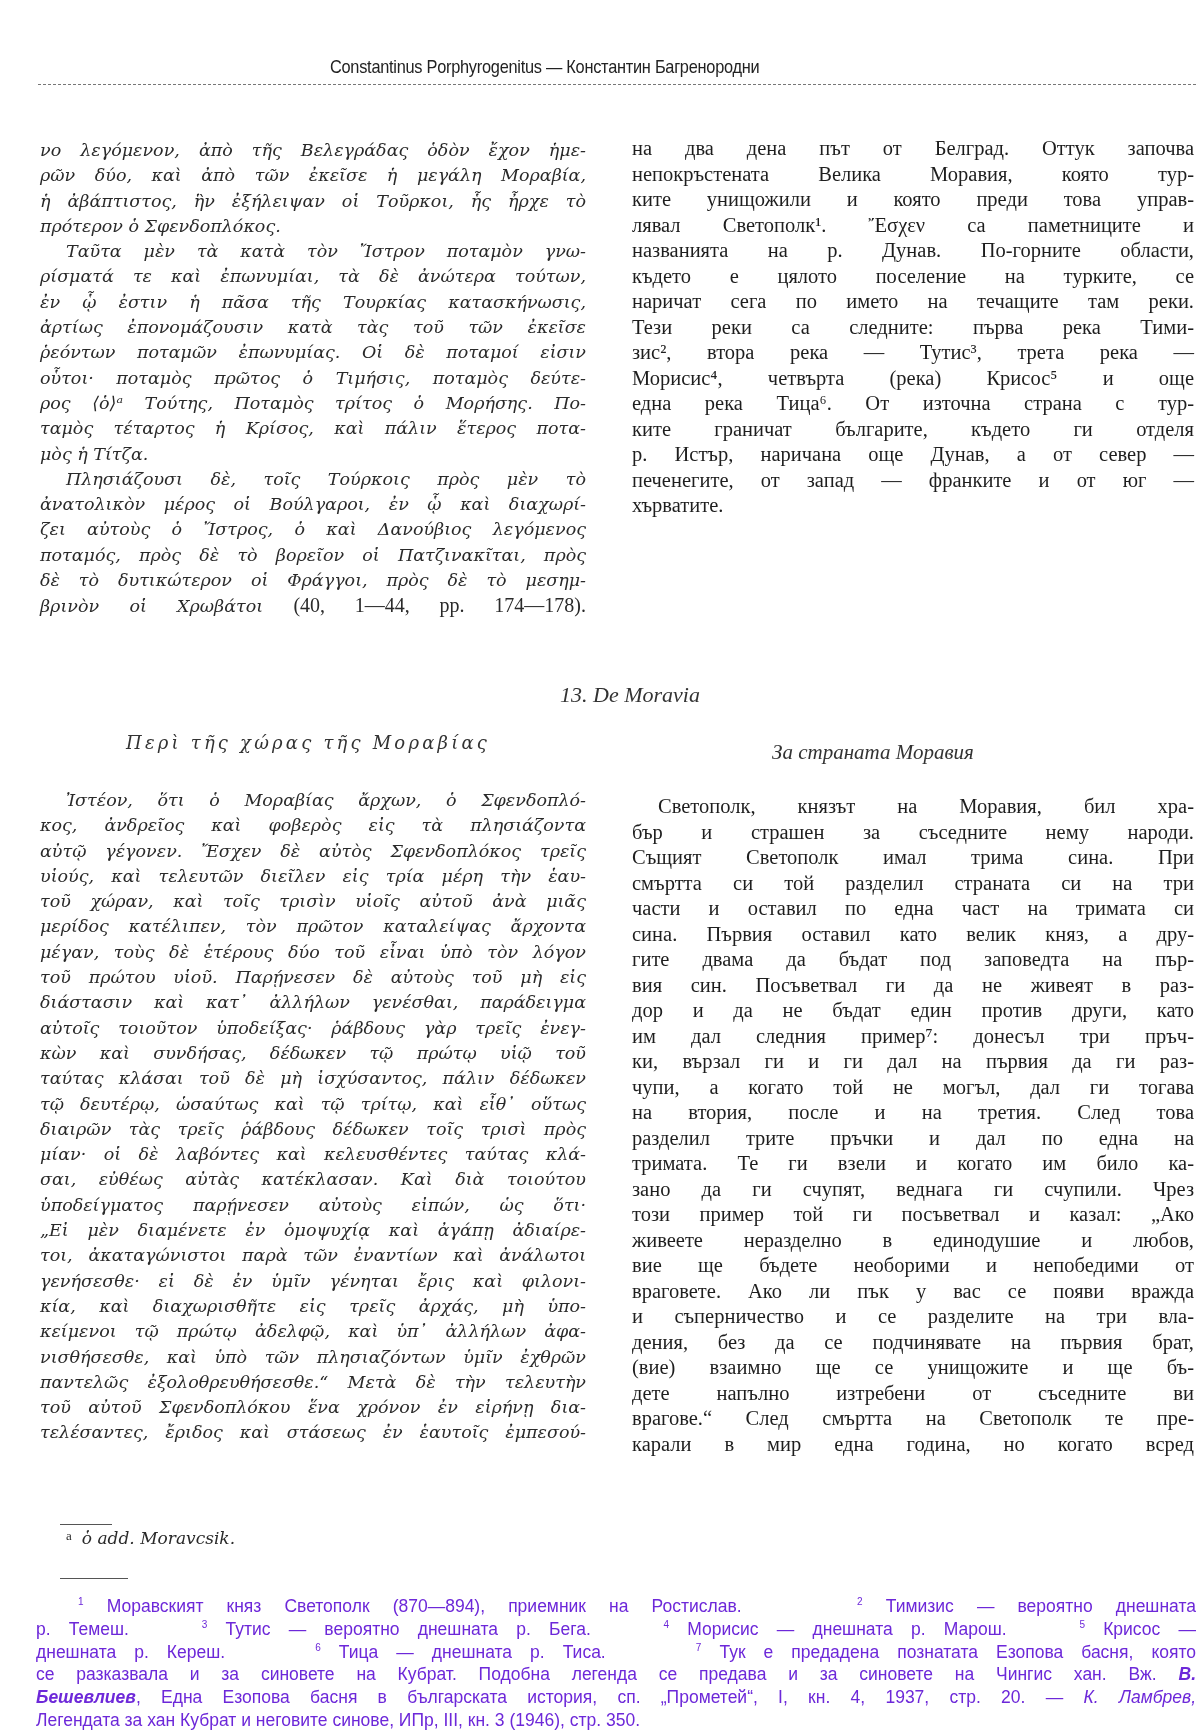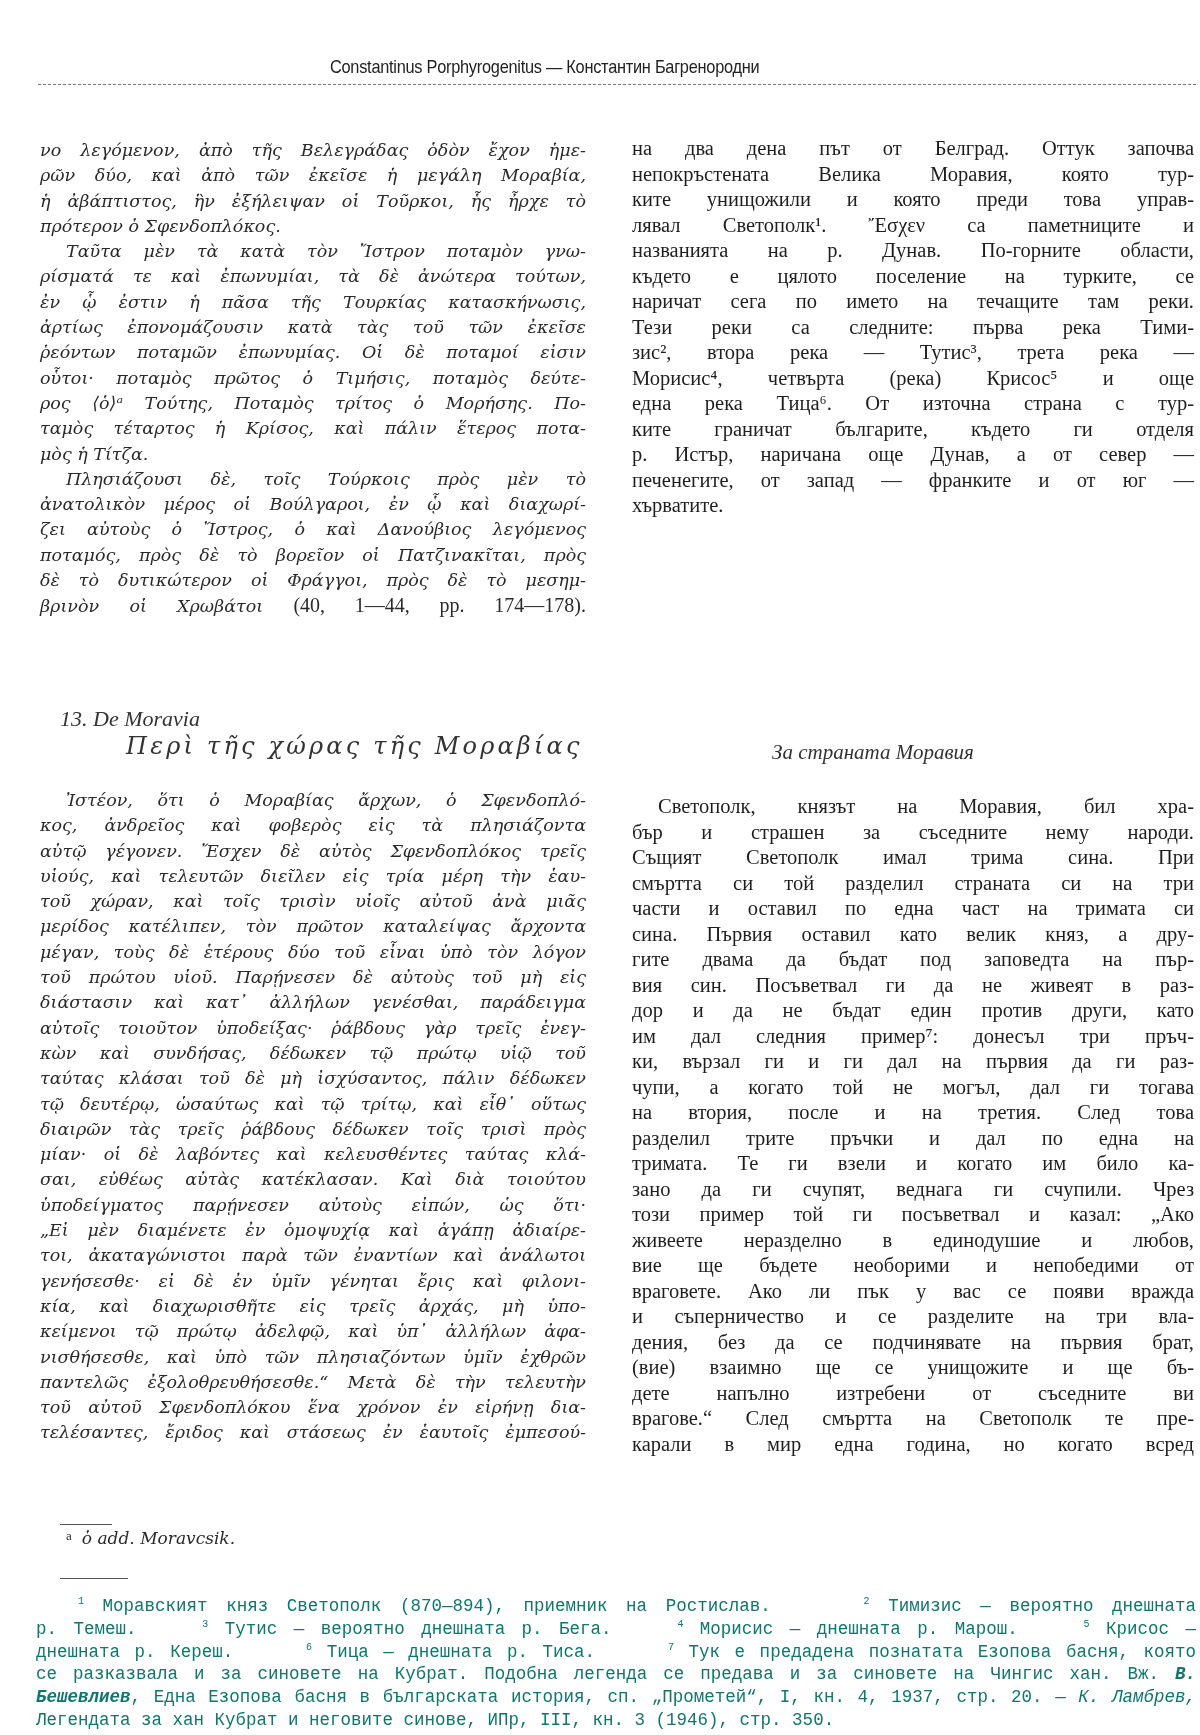--- a/index.html
+++ b/index.html
@@ -12,28 +12,28 @@
   .col { position:absolute; }
   .line { white-space:nowrap; height:25.3px; line-height:25.3px; text-align:justify; text-align-last:justify; display:block; }
   .line.last { text-align-last:left; }
   .greek { font-family:"DejaVu Serif", serif; font-style:italic; font-size:17.5px; color:#2a2a2a; }
   .greek .line { height:25.3px; line-height:25.3px; }
   .bg { font-family:"Liberation Serif", serif; font-size:20.5px; color:#1e1e1e; }
   .bg .line { height:25.5px; line-height:25.5px; }
   .indent { padding-left:26px; }
   sup { font-size:11px; line-height:0; vertical-align:8px; }
   .upright { font-style:normal; font-family:"Liberation Serif", serif; font-size:20px; }
-  .section-title { position:absolute; left:0; top:682px; width:1200px; font-family:"Liberation Serif", serif; font-style:italic; font-size:22px; color:#333; padding-left:60px; box-sizing:border-box;margin-top:24px; }
-  .sub-greek { position:absolute; left:126px; top:732px; font-family:"DejaVu Serif", serif; font-style:italic; font-size:24px; letter-spacing:3.2px; color:#333; }
+  .section-title { position:absolute; left:0; top:682px; width:1200px; text-align:center; font-family:"Liberation Serif", serif; font-style:italic; font-size:22px; color:#333; padding-left:60px; box-sizing:border-box; }
+  .sub-greek { position:absolute; left:126px; top:732px; font-family:"DejaVu Serif", serif; font-style:italic; font-size:18px; letter-spacing:3.2px; color:#333; }
   .sub-bg { position:absolute; left:772px; top:740px; font-family:"Liberation Serif", serif; font-style:italic; font-size:21px; color:#333;text-align:right; }
   .fn-rule { position:absolute; left:60px; height:0; border-top:1px solid #555; width:72px; }
   .fn-a { position:absolute; left:66px; top:1528px; font-family:"DejaVu Serif", serif; font-size:17px; color:#2a2a2a; }
   .fn-a .mark { font-family:"Liberation Serif", serif; font-size:13px; vertical-align:4px; margin-right:10px; font-style:normal; }
   .fn-a .it { font-style:italic; }
-  .footnotes { position:absolute; left:36px; top:1595px; width:1160px; font-family:Liberation Mono, monospace; font-size:17.5px; color:#0f766e; }
+  .footnotes { position:absolute; left:36px; top:1595px; width:1160px; font-family:Liberation Sans, sans-serif; font-size:17.5px; color:#6d28d9; }
   .footnotes .line { height:22.8px; line-height:22.8px; }
   .footnotes sup { font-size:10px; vertical-align:7px; }
   .fi { font-style:italic; }
   .fb { font-style:italic; font-weight:bold; }
 </style>
 </head>
 <body>
 
 <div class="page">
 

